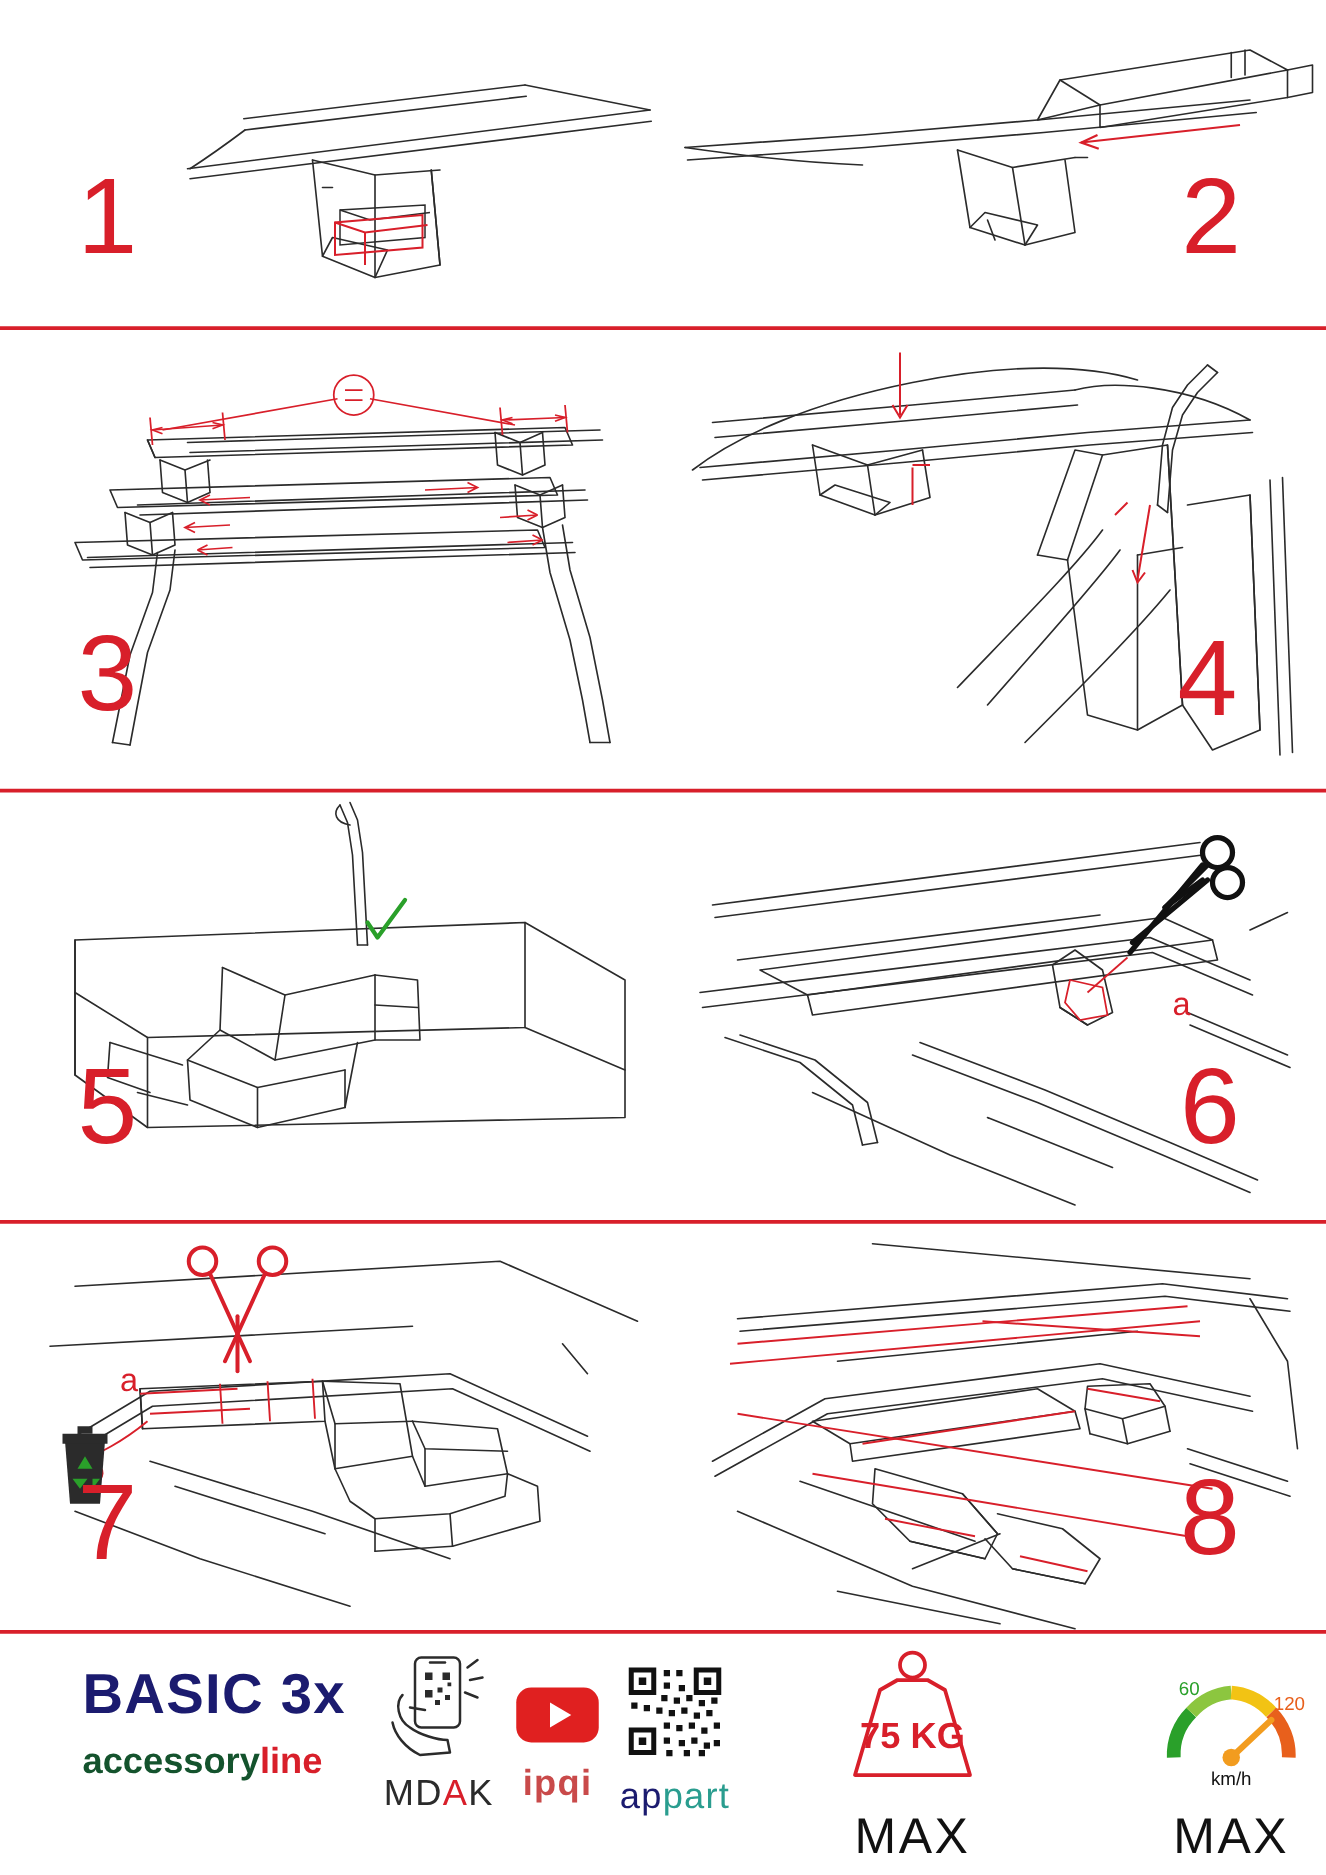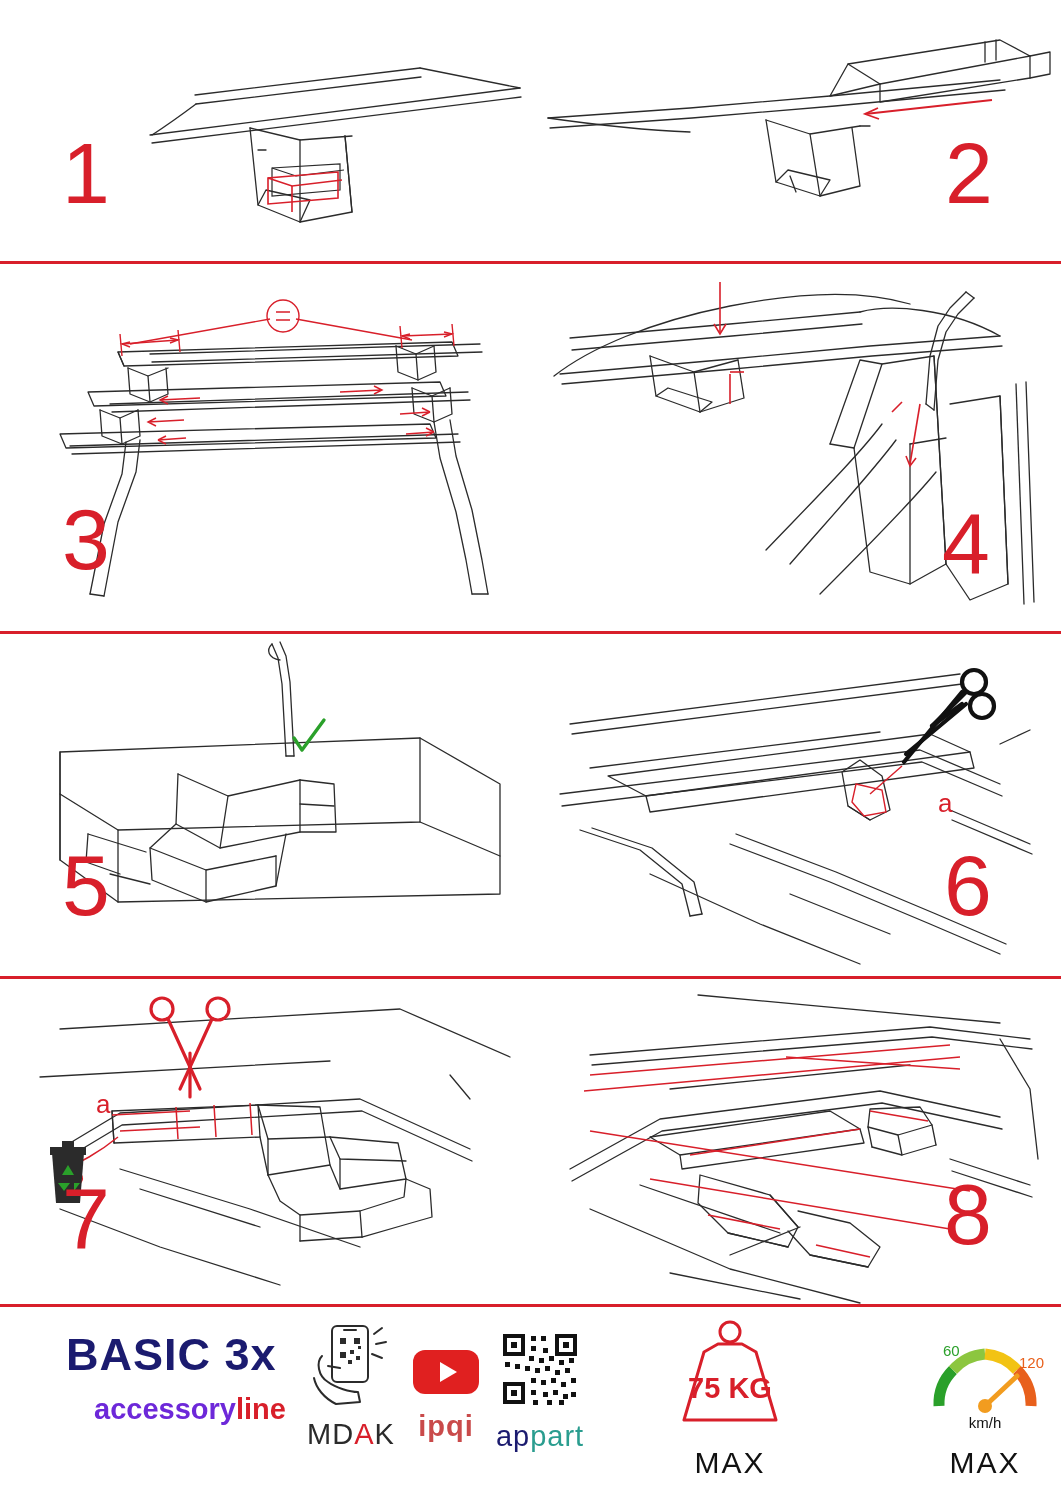--- a/index.html
+++ b/index.html
@@ -75,21 +75,21 @@
   }
   .brand-title .x { color: #1b1b6f; }
   .brand-sub {
     margin-top: 18px;
     font-family: "Liberation Sans", sans-serif;
     font-weight: bold;
     font-size: 29px;
     letter-spacing: 0px;
     line-height: 1;
   }
-  .brand-sub .a { color: #6d28d9; margin-left: 28px; }
+  .brand-sub .a { color: #14532d; }
   .brand-sub .b { color: #d81f2a; }
 
   .logo-block {
     position: absolute;
     text-align: center;
   }
   .logo-caption {
     font-family: "Liberation Sans", sans-serif;
     font-size: 29px;
     letter-spacing: 1px;
@@ -101,21 +101,21 @@
   .cap-ipqi { color: #c94a4a; font-weight: bold; }
   .cap-apline .ap { color: #1b1b6f; }
   .cap-apline .line { color: #2a9d8f; }
 
   .maxblock {
     position: absolute;
     text-align: center;
   }
   .max-label {
     font-family: "Liberation Sans", sans-serif;
-    font-size: 30px;
+    font-size: 40px;
     letter-spacing: 2px;
     color: #111;
     margin-top: 6px;
   }
   .weight-text {
     font-family: "Liberation Sans", sans-serif;
     font-size: 29px;
     font-weight: bold;
     fill: #d81f2a;
   }

